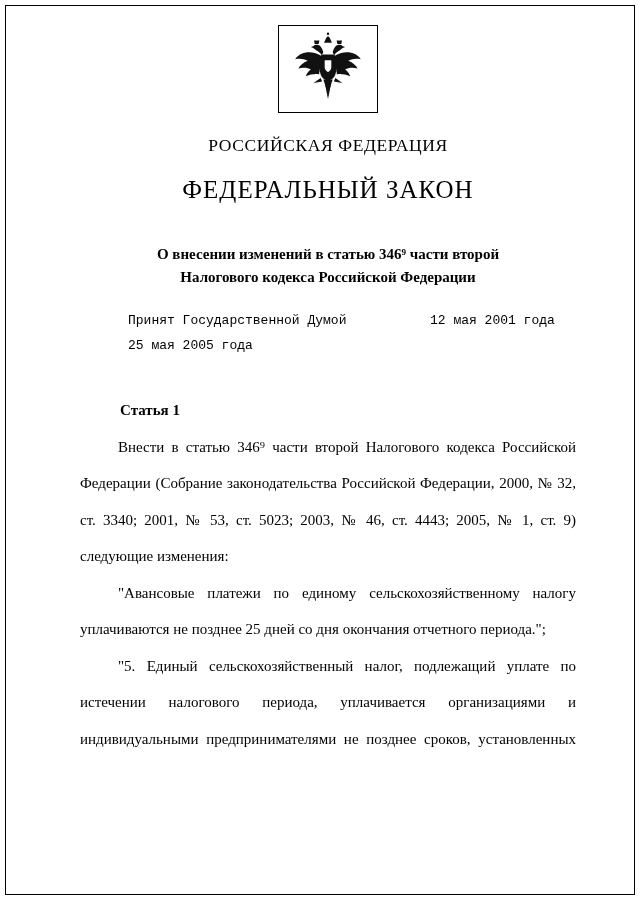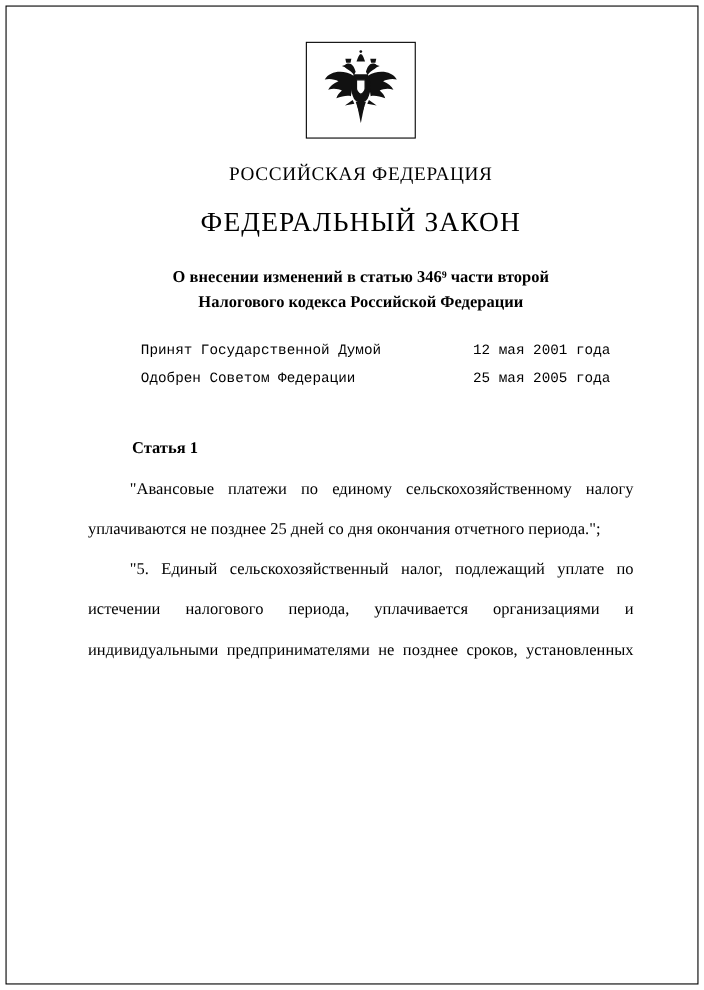--- a/index.html
+++ b/index.html
@@ -8,21 +8,21 @@
     width: 640px; height: 900px;
     position: relative;
     font-family: "Liberation Serif", serif;
     color: #000;
     overflow: hidden;
   }
   .page {
     position: absolute;
     inset: 5px;
     border: 1px solid #000;
-    padding: 32px 58px 18px 74px;
+    padding: 19px 58px 18px 74px;
     background: #fff;
   }
   .emblem-box {
     width: 100px; height: 88px;
     border: 1.5px solid #000;
     margin: 0 auto;
     display: flex; align-items: center; justify-content: center;
   }
   .country {
     text-align: center;
@@ -37,21 +37,21 @@
     letter-spacing: 1px;
     margin-top: 20px;
     white-space: nowrap;
     font-weight: 500;
   }
   .doc-title {
     text-align: center;
     font-weight: bold;
     font-size: 15px;
     line-height: 1.5;
-    margin-top: 24px;
+    margin-top: 39px;
   }
   .adoption {
     margin-top: 20px;
     padding-left: 48px;
     font-family: "Liberation Mono", "DejaVu Sans Mono", monospace;
     font-size: 13px;
     line-height: 25px;
   }
   .adoption-row { display: flex; }
   .adoption-label { width: 302px; flex: 0 0 302px; white-space: nowrap; }
@@ -121,24 +121,24 @@
     <div>О внесении изменений в статью 346⁹ части второй</div>
     <div>Налогового кодекса Российской Федерации</div>
   </div>
 
   <div class="adoption">
     <div class="adoption-row">
       <span class="adoption-label">Принят Государственной Думой</span>
       <span class="adoption-date">12 мая 2001 года</span>
     </div>
     <div class="adoption-row">
-      <span class="adoption-label">Одобрен Советом Федерации</span>
       <span class="adoption-date">25 мая 2005 года</span>
     </div>
   </div>
 
   <div class="body-text">
     <p class="article-heading">Статья 1</p>
+    <p class="para">Внести в статью 346⁹ части второй Налогового кодекса Российской Федерации (Собрание законодательства Российской Федерации, 2000, № 32, ст. 3340; 2001, № 53, ст. 5023; 2003, № 46, ст. 4443; 2005, № 1, ст. 9) следующие изменения:</p>
     <p class="para">"Авансовые платежи по единому сельскохозяйственному налогу уплачиваются не позднее 25 дней со дня окончания отчетного периода.";</p>
     <p class="para justify-last">"5. Единый сельскохозяйственный налог, подлежащий уплате по истечении налогового периода, уплачивается организациями и индивидуальными предпринимателями не позднее сроков, установленных</p>
   </div>
 
 </div>
 
 </body></html>

